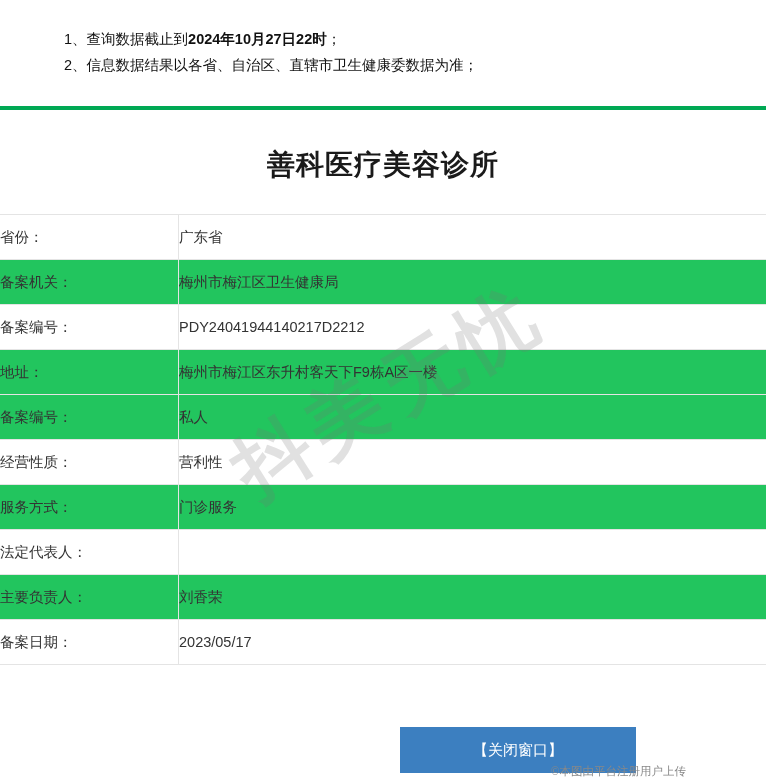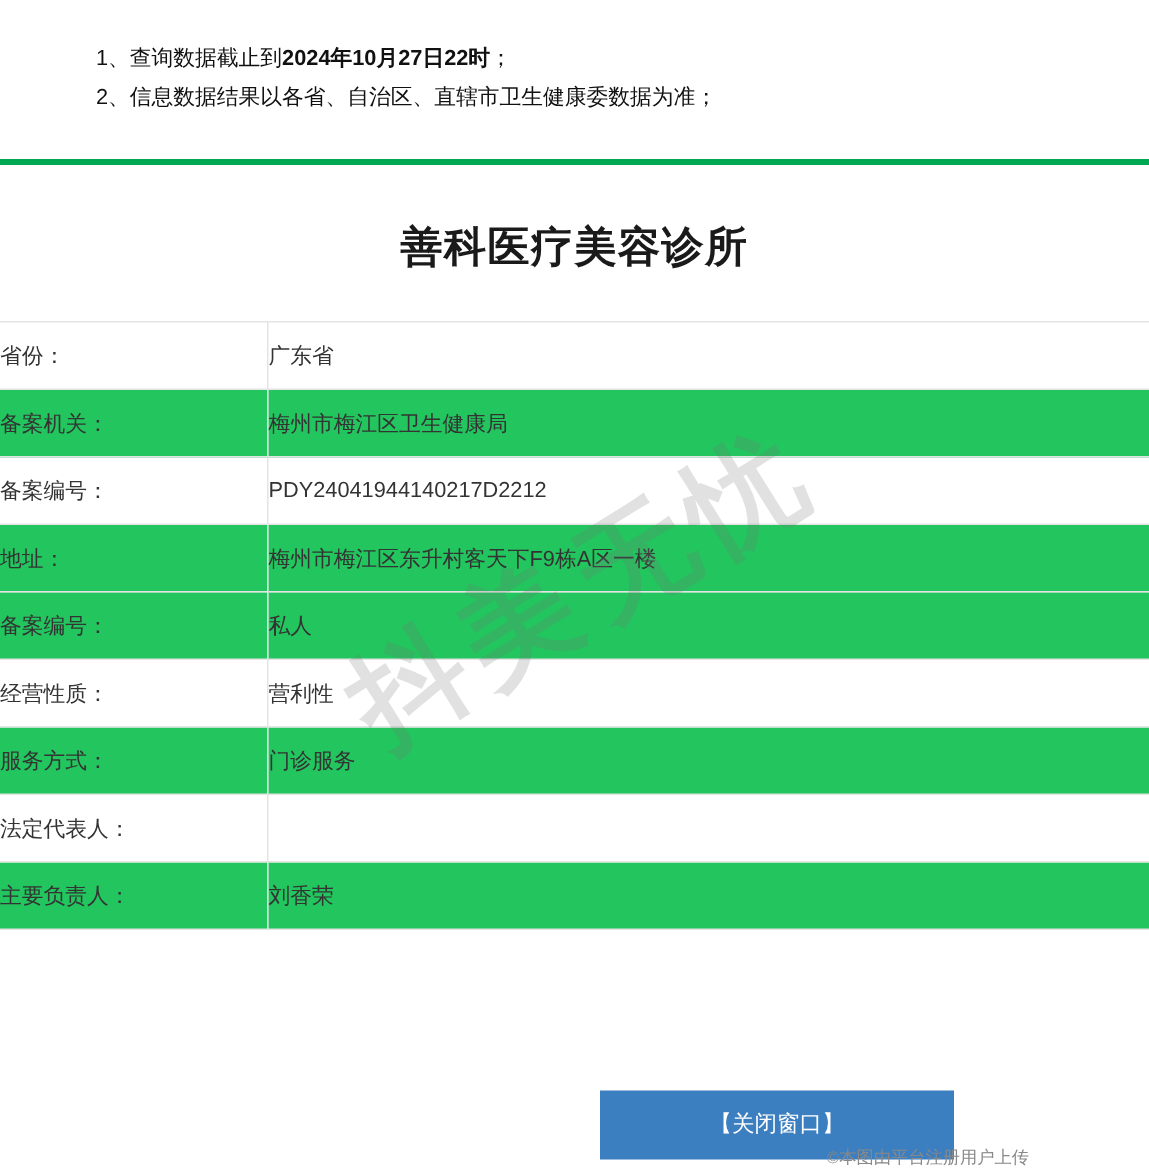--- a/index.html
+++ b/index.html
@@ -190,20 +190,24 @@
       <td class="value">门诊服务</td>
     </tr>
     <tr>
       <td class="label">法定代表人：</td>
       <td class="value"></td>
     </tr>
     <tr class="alt">
       <td class="label">主要负责人：</td>
       <td class="value">刘香荣</td>
     </tr>
+    <tr>
+      <td class="label">备案日期：</td>
+      <td class="value">2023/05/17</td>
+    </tr>
   </tbody>
 </table>
 
 <div class="watermark">
   <span class="wm1">抖</span>
   <span class="wm2">美</span>
   <span class="wm3">无</span>
   <span class="wm4">忧</span>
 </div>
 

